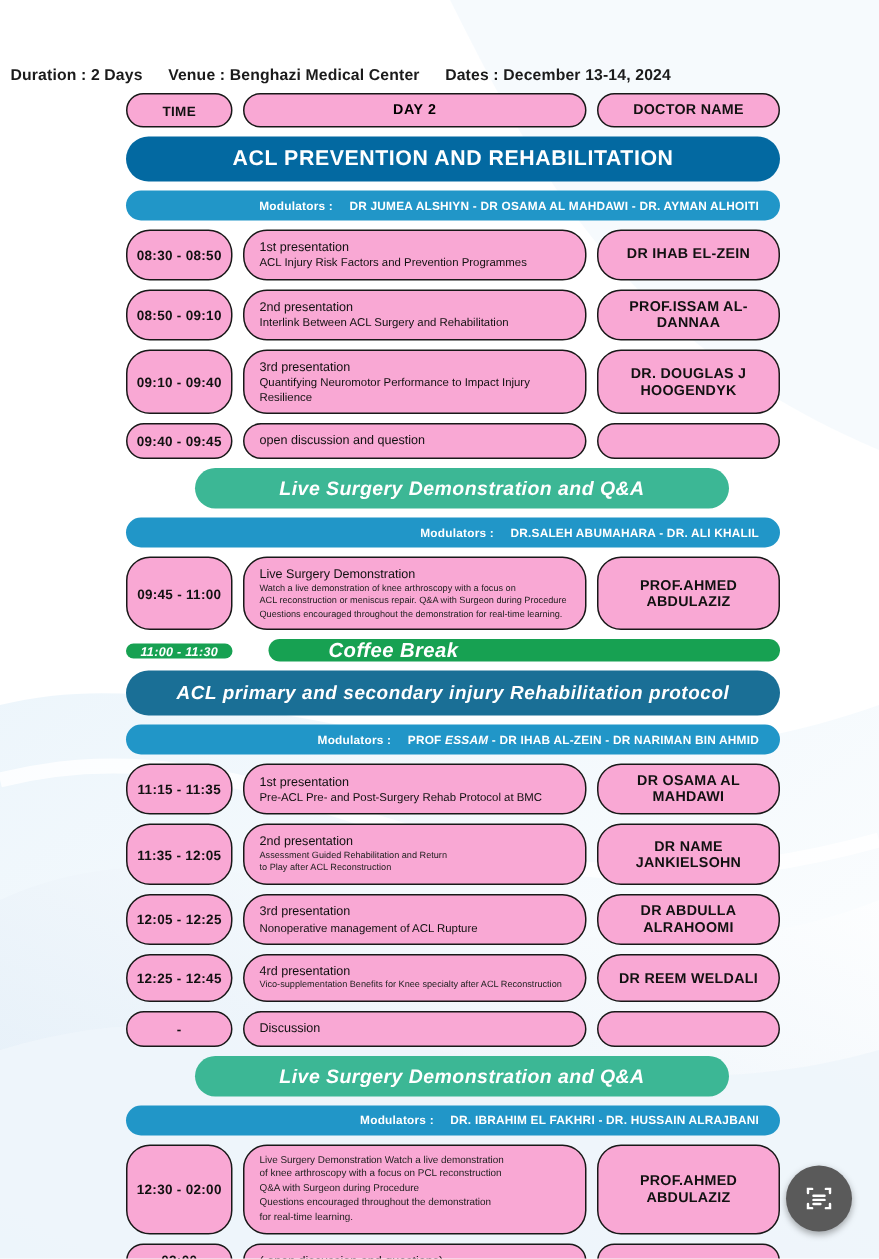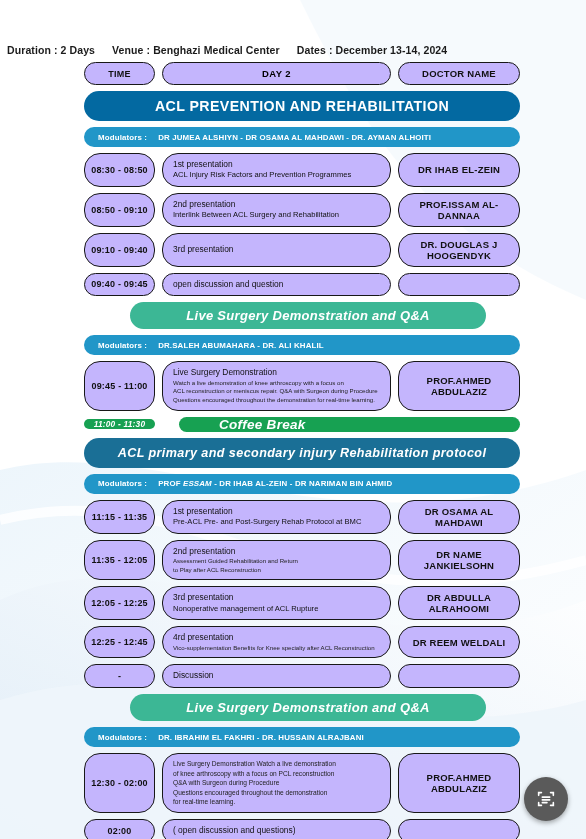--- a/index.html
+++ b/index.html
@@ -13,38 +13,38 @@
   
   .sheet{position:absolute;inset:0;z-index:1;}
   .meta{
     position:absolute;top:44px;left:0;right:16px;text-align:left;
     font-size:10.5px;font-weight:bold;color:#1b1b1b;letter-spacing:.1px;
   }
   .meta span{margin:0 7px;white-space:nowrap;}
   .grid{position:absolute;left:84px;top:62px;width:436px;}
   .row{display:flex;align-items:stretch;gap:7px;margin-bottom:6px;}
   .cell{
-    border:1.6px solid #181818;border-radius:16px;background:#c4b5fd;
+    border:1.6px solid #181818;border-radius:16px;background:#f9a8d4;
     display:flex;flex-direction:column;justify-content:center;
     box-sizing:border-box;
   }
   .c-time{width:71px;flex:0 0 71px;align-items:center;text-align:center;
     font-size:9px;font-weight:bold;color:#111;letter-spacing:.2px;padding:5px 2px;}
   .c-topic{flex:1 1 auto;padding:5px 10px;}
   .c-doc{width:122px;flex:0 0 122px;align-items:center;text-align:center;
     font-size:9.5px;font-weight:bold;color:#111;letter-spacing:.2px;padding:5px 3px;}
   .t-main{font-size:8.4px;color:#111;line-height:1.35;}
   .t-sub{font-size:7.6px;color:#111;line-height:1.35;}
   .t-tiny{font-size:6.1px;color:#222;line-height:1.42;}
   .t-small{font-size:6.6px;color:#222;line-height:1.45;}
   .t-plain{font-size:8.4px;color:#111;line-height:1.4;}
   
   .banner{
     border-radius:16px;color:#ffffff;display:flex;align-items:center;
-    box-sizing:border-box;margin-bottom:6px;
+    box-sizing:border-box;margin-bottom:6px;justify-content:flex-end;
   }
   .b-section{
     height:30px;justify-content:center;font-size:14.2px;font-weight:bold;
     letter-spacing:.4px;width:100%;
   }
   .b-section.italic{font-style:italic;font-size:12.6px;}
   .b-mod{
     height:20px;padding:0 14px;font-size:7.9px;font-weight:bold;
     letter-spacing:.15px;width:100%;gap:11px;
   }
@@ -129,20 +129,21 @@
           <div class="cell c-topic">
             <div class="t-main">2nd presentation</div>
             <div class="t-sub">Interlink Between ACL Surgery and Rehabilitation</div>
           </div>
           <div class="cell c-doc">PROF.ISSAM AL-DANNAA</div>
         </div>
         <div class="row">
           <div class="cell c-time">09:10 - 09:40</div>
           <div class="cell c-topic">
             <div class="t-main">3rd presentation</div>
+            <div class="t-sub">Quantifying Neuromotor Performance to Impact Injury Resilience</div>
           </div>
           <div class="cell c-doc">DR. DOUGLAS J HOOGENDYK</div>
         </div>
         <div class="row">
           <div class="cell c-time">09:40 - 09:45</div>
           <div class="cell c-topic">
             <div class="t-plain">open discussion and question</div>
           </div>
           <div class="cell c-doc"></div>
         </div>

